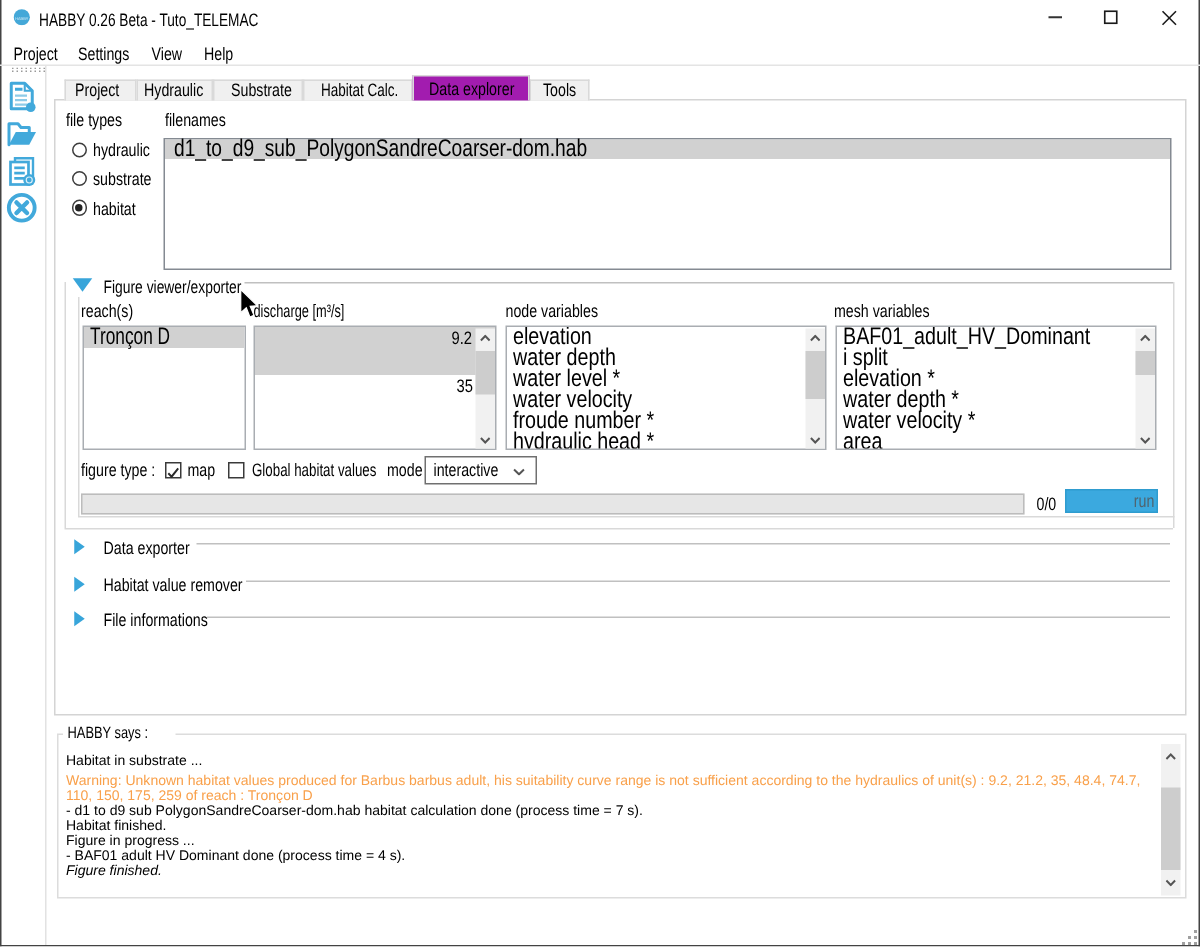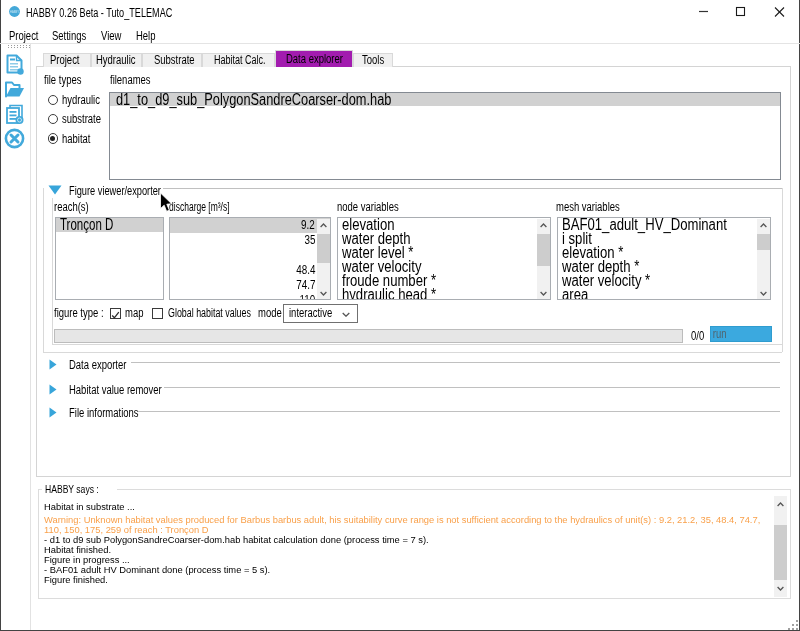--- a/index.html
+++ b/index.html
@@ -23,29 +23,29 @@
 .radio { position:absolute; width:10.5px; height:10.5px; border:1.2px solid #3d3d3d; border-radius:50%; background:#fff; z-index:2;}
 .radio.sel::after { content:""; position:absolute; left:1.4px; top:1.4px; width:5.3px; height:5.3px; border-radius:50%; background:#222; }
 #filelist { position:absolute; left:109px; top:92px; width:672px; height:88px; border:1px solid #848a92; background:#fff; z-index:2; }
 .selrow { background:#d1d1d1; }
 .exline { position:absolute; height:1px; background:#c0c0c0; z-index:2; }
 .hl { position:absolute; height:1px; background:#d9d9d9; z-index:1; }
 .vl { position:absolute; width:1px; background:#d9d9d9; z-index:1; }
 .list { position:absolute; top:217px; height:82.5px; border:1px solid #a9adb2; background:#fff; overflow:hidden; z-index:2; }
 .li { height:14px; line-height:14px; font-size:16px; padding-left:4px; white-space:nowrap; }
 .li .tx, .lir .tx { transform:scaleX(0.82); }
-.lir { height:15px; line-height:14px; font-size:12px; text-align:right; white-space:nowrap; }
+.lir { height:32px; line-height:14px; font-size:12px; text-align:right; white-space:nowrap; }
 .lir .tx { transform-origin:100% 50%; }
 .sb { position:absolute; top:1px; width:13px; height:80.5px; background:#f1f1f1; }
 .sb .thumb { position:absolute; left:0; width:13px; background:#cdcdcd; }
 .sb svg { position:absolute; left:2px; }
 .cb { position:absolute; width:11px; height:11px; border:1.2px solid #3a3a3a; background:#fff; z-index:2; }
 #combo { position:absolute; left:283px; top:304px; width:75px; height:19px; border:1px solid #707070; background:#fff; font-size:12px; line-height:17px; padding-left:5px; z-index:2; }
 #progress { position:absolute; left:54px; top:329px; width:629px; height:13.5px; border:1px solid #bcbcbc; background:#e6e6e6; z-index:2; }
-#runbtn { position:absolute; left:710px; top:326px; width:62px; height:16px; background:#3ba9df; border:1px solid #2f9ccf; color:#50646f; font-size:12px; text-align:left; line-height:15px; z-index:2; }
+#runbtn { position:absolute; left:710px; top:326px; width:62px; height:16px; background:#3ba9df; border:1px solid #2f9ccf; color:#50646f; font-size:12px; text-align:right; line-height:15px; z-index:2; }
 #habbybox { position:absolute; left:38px; top:489px; width:753px; height:110px; border:1px solid #dcdcdc; }
 #habbytitle { position:absolute; left:42px; top:483px; background:#fff; padding:0 3px; font-size:11px; }
 .log { position:absolute; left:44px; font-size:9.35px; white-space:nowrap; }
 .log.orange { color:#f9a04a; }
 #logsb { position:absolute; left:774px; top:496px; width:13px; height:101px; background:#f1f1f1; }
 </style>
 </head>
 <body>
 <div id="win"></div>
 <svg class="abs" style="left:9px;top:6px" width="11" height="11" viewBox="0 0 11 11">
@@ -232,22 +232,22 @@
 <div class="lbl" style="left:69px;top:406px;">File informations</div>
 <div class="exline" style="left:138px;top:411px;width:642px;"></div>
 <div id="habbybox"></div>
 <div id="habbytitle"><span class="tx" style="transform:scaleX(0.78)">HABBY says :</span></div>
 <div class="log" style="top:502px;">Habitat in substrate ...</div>
 <div class="log orange" style="top:514.5px;">Warning: Unknown habitat values produced for Barbus barbus adult, his suitability curve range is not sufficient according to the hydraulics of unit(s) : 9.2, 21.2, 35, 48.4, 74.7,</div>
 <div class="log orange" style="top:524.5px;">110, 150, 175, 259 of reach : Tronçon D</div>
 <div class="log" style="top:534.5px;">- d1 to d9 sub PolygonSandreCoarser-dom.hab habitat calculation done (process time = 7 s).</div>
 <div class="log" style="top:544.5px;">Habitat finished.</div>
 <div class="log" style="top:554.8px;">Figure in progress ...</div>
-<div class="log" style="top:565px;">- BAF01 adult HV Dominant done (process time = 5 s).</div>
-<div class="log" style="top:575px;">Figure finished.</div>
+<div class="log" style="top:565px;">- BAF01 adult HV Dominant done (process time = 4 s).</div>
+<div class="log" style="top:575px;font-style:italic;">Figure finished.</div>
 <div id="logsb">
   <svg style="position:absolute;left:3px;top:6px" width="7" height="5" viewBox="0 0 7 5">
       <path d="M0.6 4 L3.5 1 L6.4 4" fill="none" stroke="#555" stroke-width="1.3"></path>
     </svg>
   <div style="position:absolute;left:0;top:29px;width:13px;height:55px;background:#cdcdcd;"></div>
   <svg style="position:absolute;left:3px;top:90px" width="7" height="5" viewBox="0 0 7 5">
       <path d="M0.6 1 L3.5 4 L6.4 1" fill="none" stroke="#555" stroke-width="1.3"></path>
     </svg>
 </div>
 <svg class="abs" style="left:788px;top:620px" width="11" height="10" viewBox="0 0 11 10">

